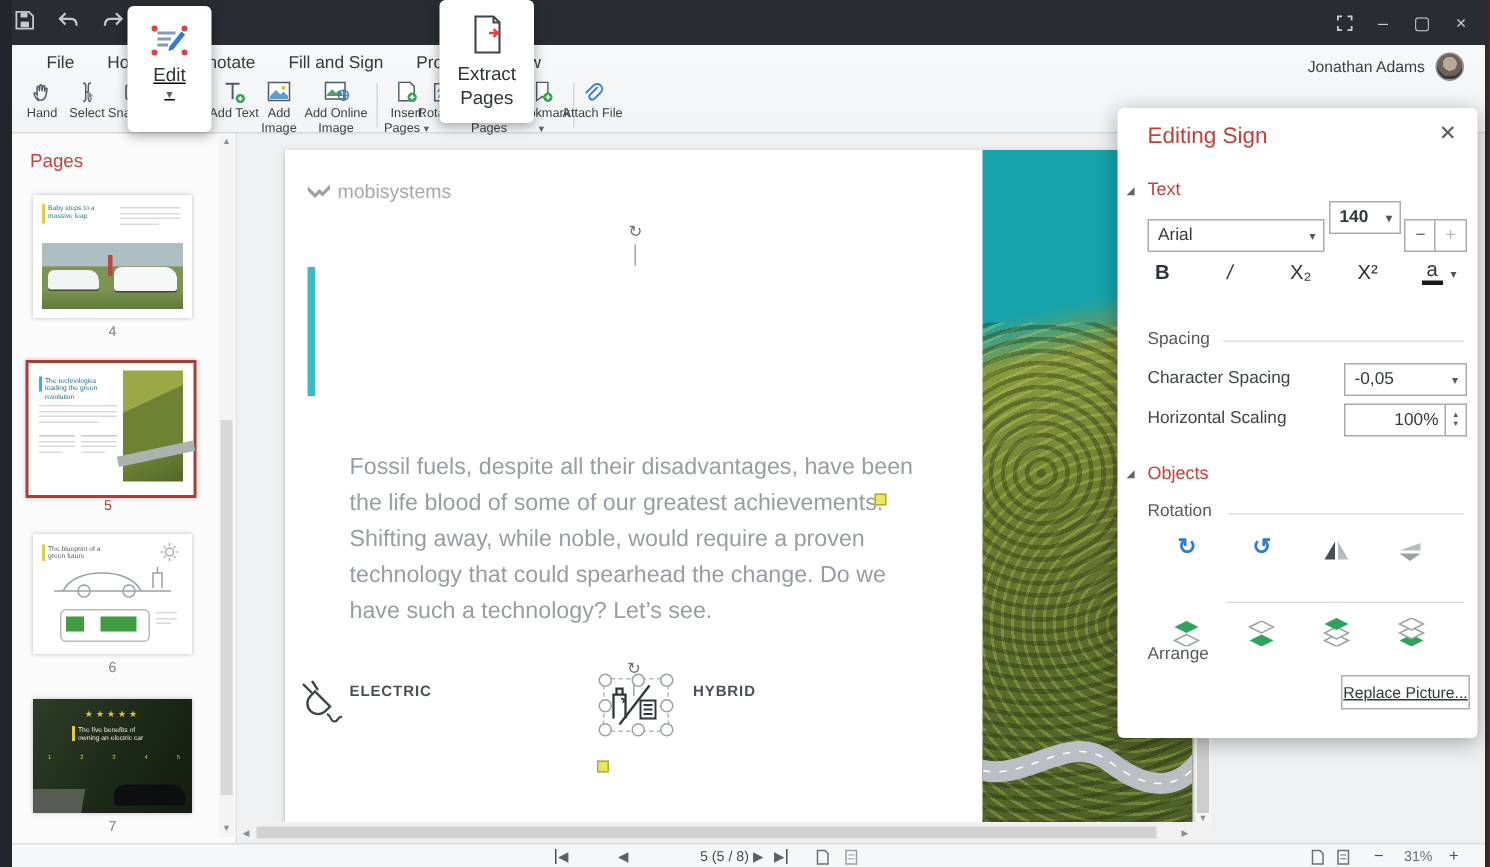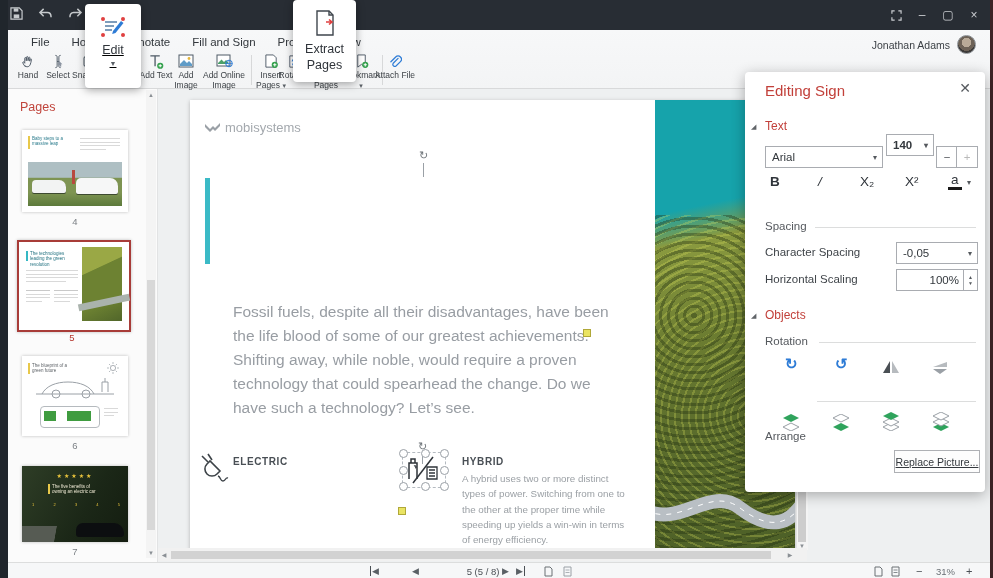--- a/index.html
+++ b/index.html
@@ -389,21 +389,20 @@
         <div class="abs sel-handle" style="left:-4px;top:-4px;"></div>
         <div class="abs sel-handle" style="left:18px;top:-4px;"></div>
         <div class="abs sel-handle" style="right:-4px;top:-4px;"></div>
         <div class="abs sel-handle" style="left:-4px;top:13px;"></div>
         <div class="abs sel-handle" style="right:-4px;top:13px;"></div>
         <div class="abs sel-handle" style="left:-4px;bottom:-4px;"></div>
         <div class="abs sel-handle" style="left:18px;bottom:-4px;"></div>
         <div class="abs sel-handle" style="right:-4px;bottom:-4px;"></div>
       </div>
       <div class="abs" style="left:272px;top:356px;font-size:10px;font-weight:bold;letter-spacing:.6px;color:#494f55;">HYBRID</div>
-      <div class="abs" style="left:272px;top:371px;width:172px;font-size:9.8px;line-height:15.3px;color:#9ba0a5;">A hybrid uses two or more distinct types of power. Switching from one to the other at the proper time while speeding up yields a win-win in terms of energy efficiency.</div>
       <div class="abs yhandle" style="left:208px;top:407px;"></div>
 
       <div class="abs" style="left:465px;top:0;width:140px;height:450px;overflow:hidden;background:
         linear-gradient(168deg,#16a3ab 0%,#16a3ab 24%,#8a9a3f 31%,#6b7c31 52%,#5a6c2c 72%,#4c5f27 100%);">
         <div class="abs" style="left:0;top:115px;width:140px;height:335px;background:
           repeating-radial-gradient(circle at 28% 30%,rgba(28,42,14,.35) 0 3px,transparent 3px 8px),
           repeating-radial-gradient(circle at 70% 60%,rgba(214,221,90,.28) 0 2px,transparent 2px 7px);"></div>
         <svg class="abs" style="left:0;bottom:0;" width="140" height="110" viewBox="0 0 140 110">
           <path d="M-10 70 C 25 88, 55 45, 85 68 S 135 85, 150 60" fill="none" stroke="#b9bfc4" stroke-width="14" stroke-linecap="round"></path>
           <path d="M-10 70 C 25 88, 55 45, 85 68 S 135 85, 150 60" fill="none" stroke="#ffffff" stroke-width="1" stroke-dasharray="5 6"></path>

